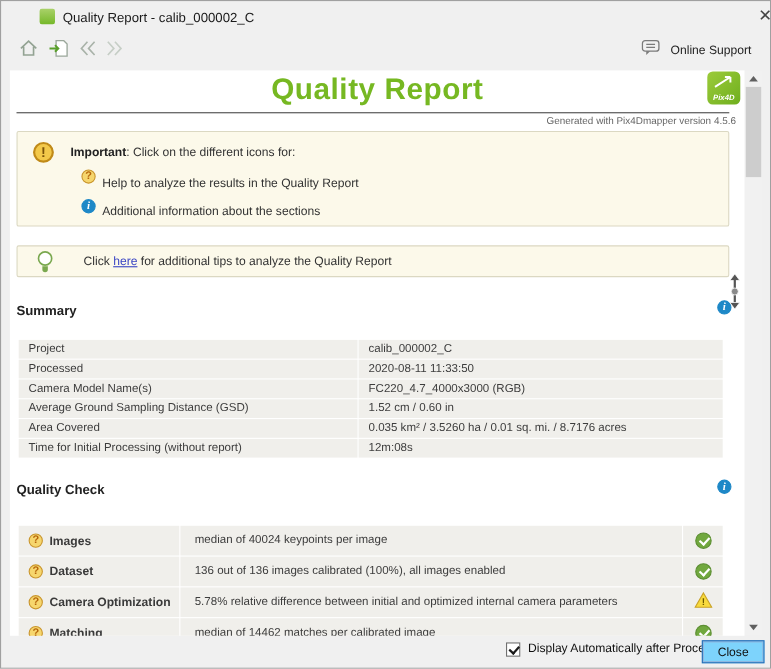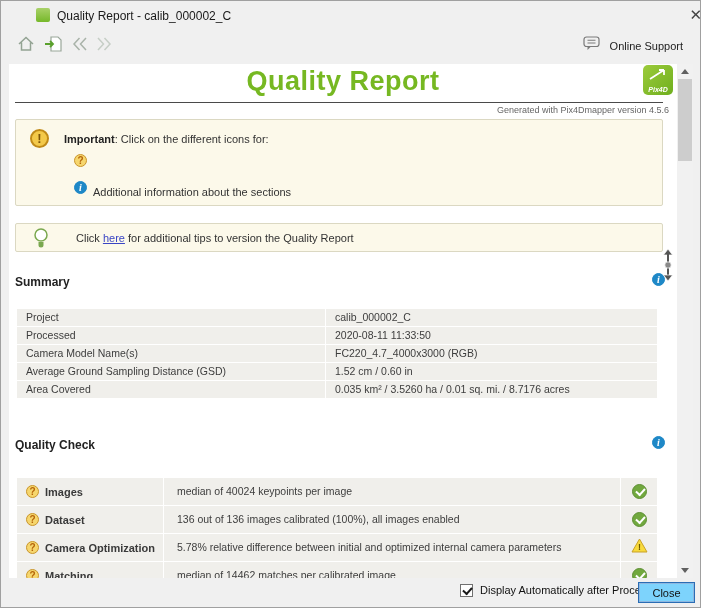--- a/index.html
+++ b/index.html
@@ -158,32 +158,33 @@
 
     <div class="title-rule"></div>
     <div class="generated">Generated with Pix4Dmapper version 4.5.6</div>
 
     <div class="box important-box">
       <span class="circle c-warn">!</span>
       <div class="imp-line">
         <b>Important</b><span>: Click on the different icons for:</span>
       </div>
       <span class="circle c-help imp-help-ic">?</span>
+      <div class="imp-help-tx">Help to analyze the results in the Quality Report</div>
       <span class="circle c-info imp-info-ic">i</span>
       <div class="imp-info-tx">Additional information about the sections</div>
     </div>
 
     <div class="box tips-box">
       <span class="bulb">
         <svg width="16" height="23" viewBox="0 0 16 23">
             <circle cx="8" cy="8" r="6" fill="#fff" stroke="#7aa84f" stroke-width="1.5"></circle>
             <path d="M5.5 15 h5 v3 a2.5 2.5 0 0 1 -5 0 Z" fill="#7aa84f"></path>
           </svg>
       </span>
-      <span class="tips-text"><span>Click </span><a>here</a><span> for additional tips to version the Quality Report</span></span>
+      <span class="tips-text"><span>Click </span><a>here</a><span> for additional tips to analyze the Quality Report</span></span>
     </div>
 
     <div class="sec-head summary-head">Summary</div>
     <span class="circle c-info info-right info-summary">i</span>
 
     <div class="summary-table">
       <div class="srow">
         <div class="scell s-label">Project</div>
         <div class="scell s-value">calib_000002_C</div>
       </div>
@@ -195,20 +196,24 @@
         <div class="scell s-label">Camera Model Name(s)</div>
         <div class="scell s-value">FC220_4.7_4000x3000 (RGB)</div>
       </div>
       <div class="srow">
         <div class="scell s-label">Average Ground Sampling Distance (GSD)</div>
         <div class="scell s-value">1.52 cm / 0.60 in</div>
       </div>
       <div class="srow">
         <div class="scell s-label">Area Covered</div>
         <div class="scell s-value">0.035 km² / 3.5260 ha / 0.01 sq. mi. / 8.7176 acres</div>
+      </div>
+      <div class="srow">
+        <div class="scell s-label">Time for Initial Processing (without report)</div>
+        <div class="scell s-value">12m:08s</div>
       </div>
     </div>
 
     <div class="sec-head qc-head">Quality Check</div>
     <span class="circle c-info info-right info-qc">i</span>
 
     <div class="qc-table">
       <div class="qrow">
         <div class="qcell q-label">
           <span class="circle c-help">?</span>

